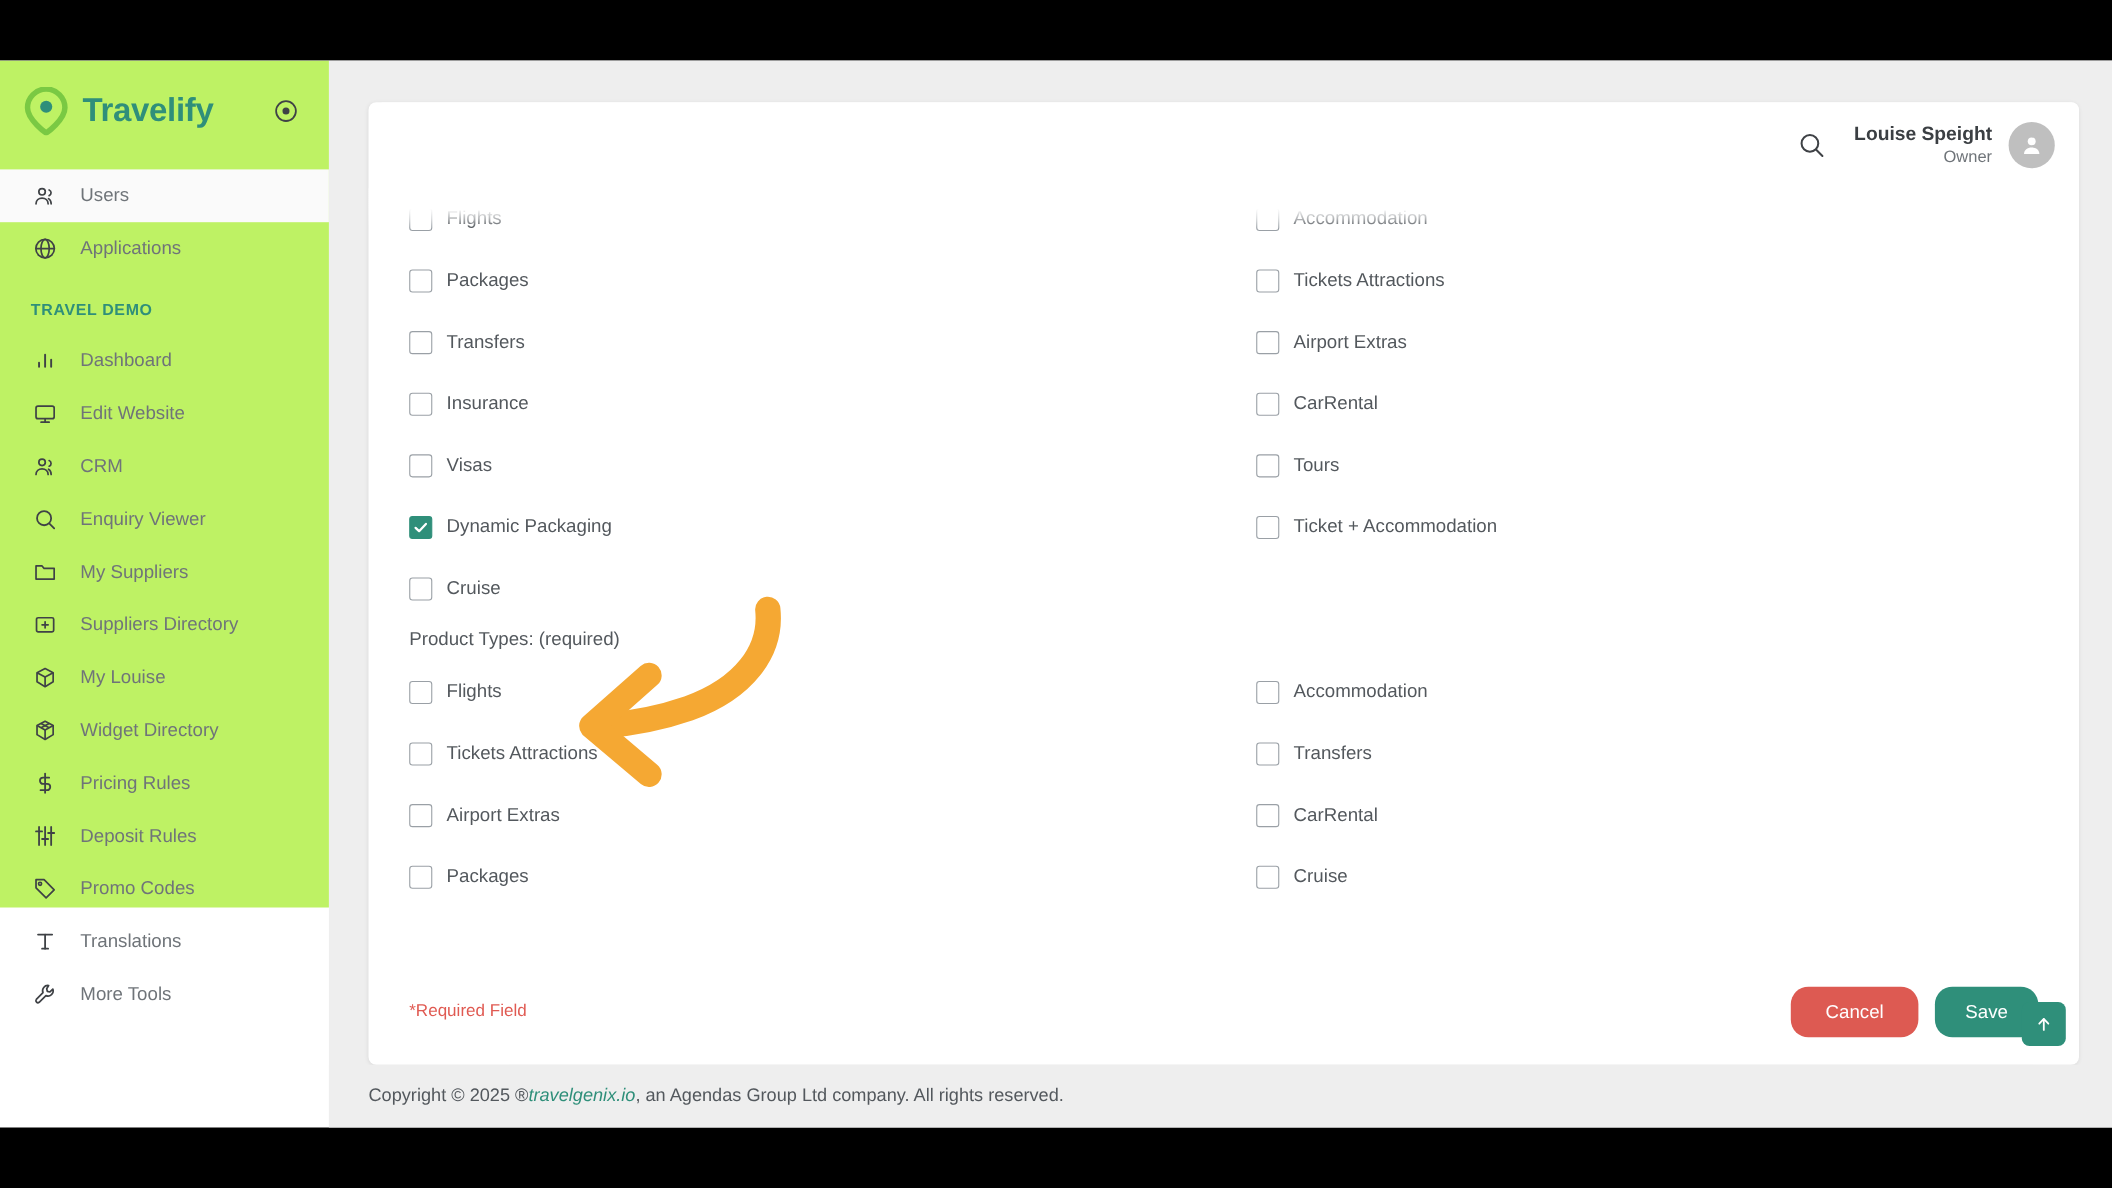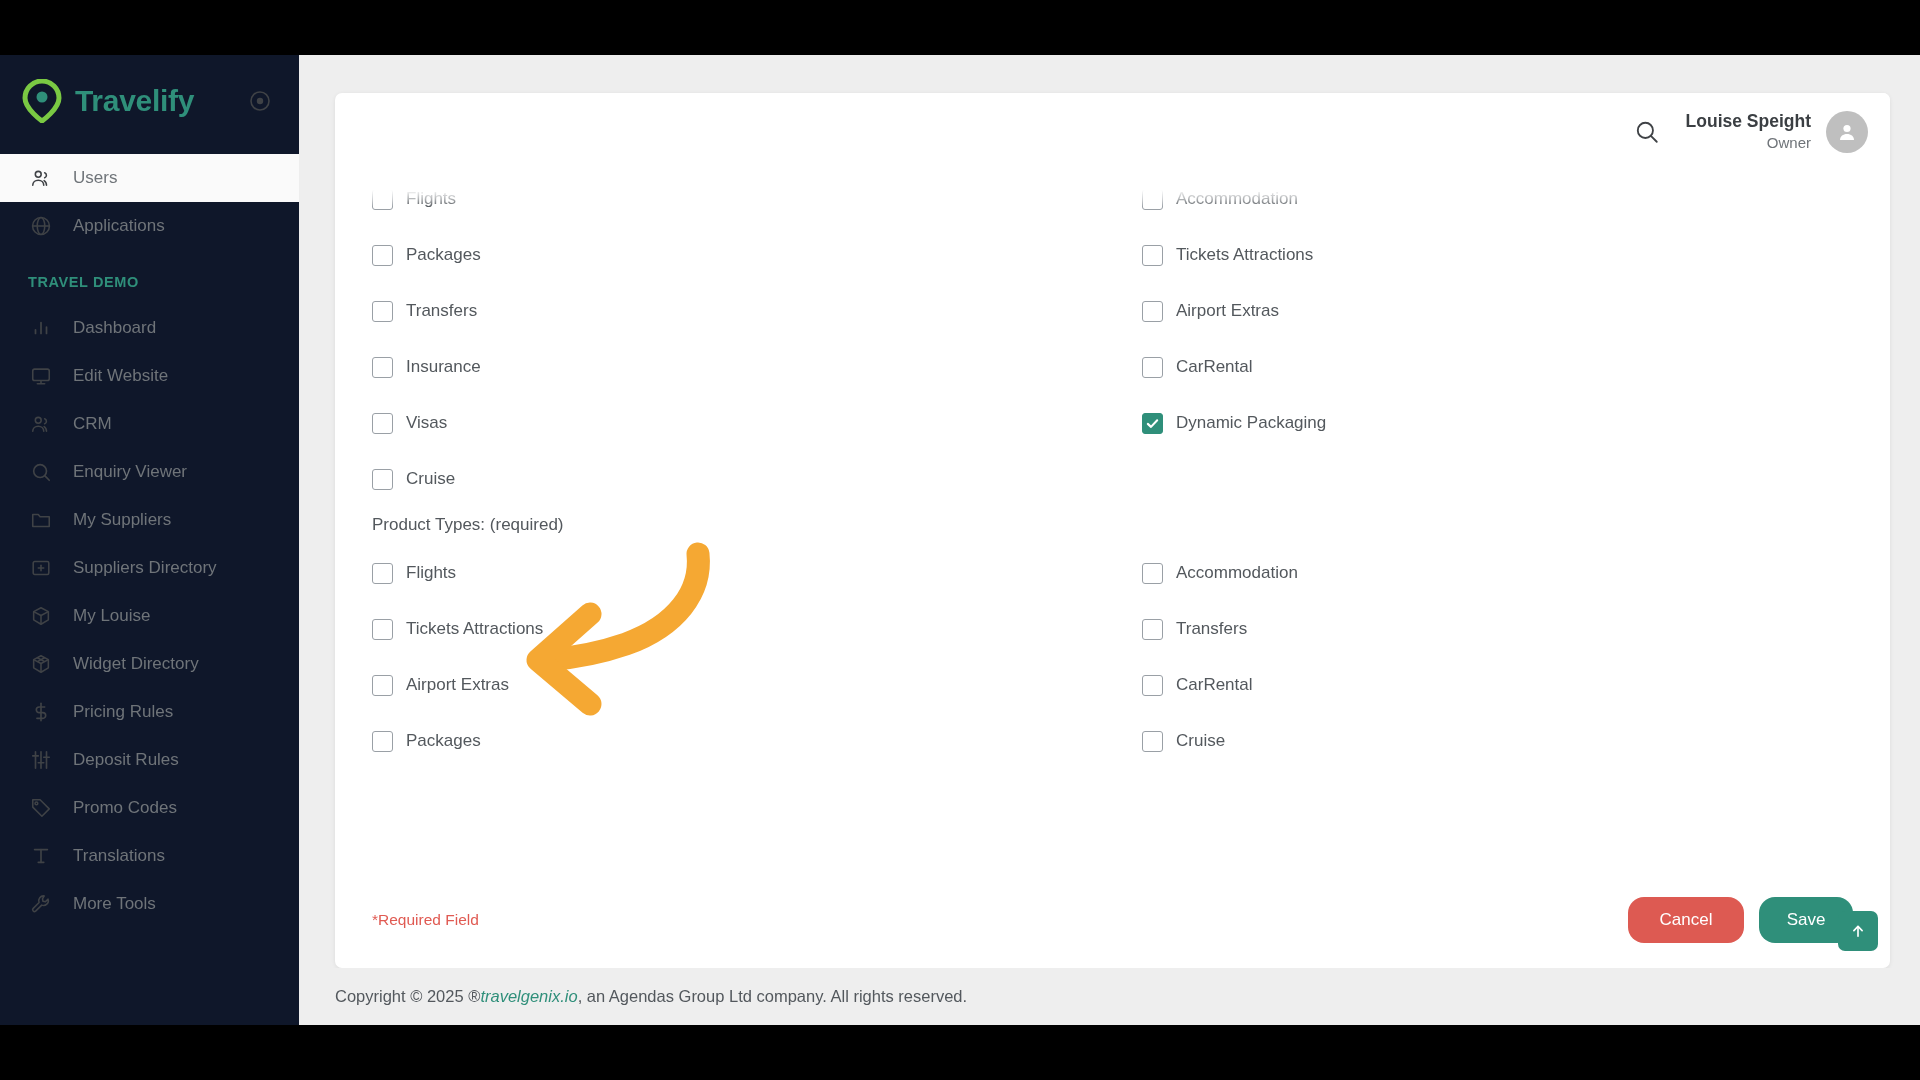--- a/index.html
+++ b/index.html
@@ -11,22 +11,22 @@
   }
   #viewport {
     position: absolute; left: 0; top: 55px;
     width: 1920px; height: 970px;
     background: #ffffff;
     overflow: hidden;
   }
   
   #sidebar {
     position: absolute; left: 0; top: 0;
-    width: 299px; height: 970px;
-    background: #0f172a;
+    width: 299px; height: 770px;
+    background: #bef264;
     z-index: 5;
   }
   #brand {
     height: 92px;
     display: flex; align-items: center;
     padding-left: 22px;
   }
   #brand .pin { width: 40px; height: 44px; position: relative; flex: 0 0 auto; }
   #brand .pin svg { display:block; }
   #brand .name {
@@ -464,28 +464,40 @@
             </span>
             <span class="cb-label">CarRental</span>
           </div>
 
           <div class="cb-row">
             <span class="cb-box">
               
             </span>
             <span class="cb-label">Visas</span>
           </div>
+          <div class="cb-row">
+            <span class="cb-box">
+              
+            </span>
+            <span class="cb-label">Tours</span>
+          </div>
 
           <div class="cb-row">
             <span class="cb-box checked">
               <svg width="15" height="15" viewBox="0 0 16 16" fill="none" stroke="#ffffff" stroke-width="2.2" stroke-linecap="round" stroke-linejoin="round">
                   <polyline points="3,8.4 6.4,11.6 13,4.6"></polyline>
                 </svg>
             </span>
             <span class="cb-label">Dynamic Packaging</span>
+          </div>
+          <div class="cb-row">
+            <span class="cb-box">
+              
+            </span>
+            <span class="cb-label">Ticket + Accommodation</span>
           </div>
 
           <div class="cb-row">
             <span class="cb-box">
               
             </span>
             <span class="cb-label">Cruise</span>
           </div>
           <div></div>
         </div>

